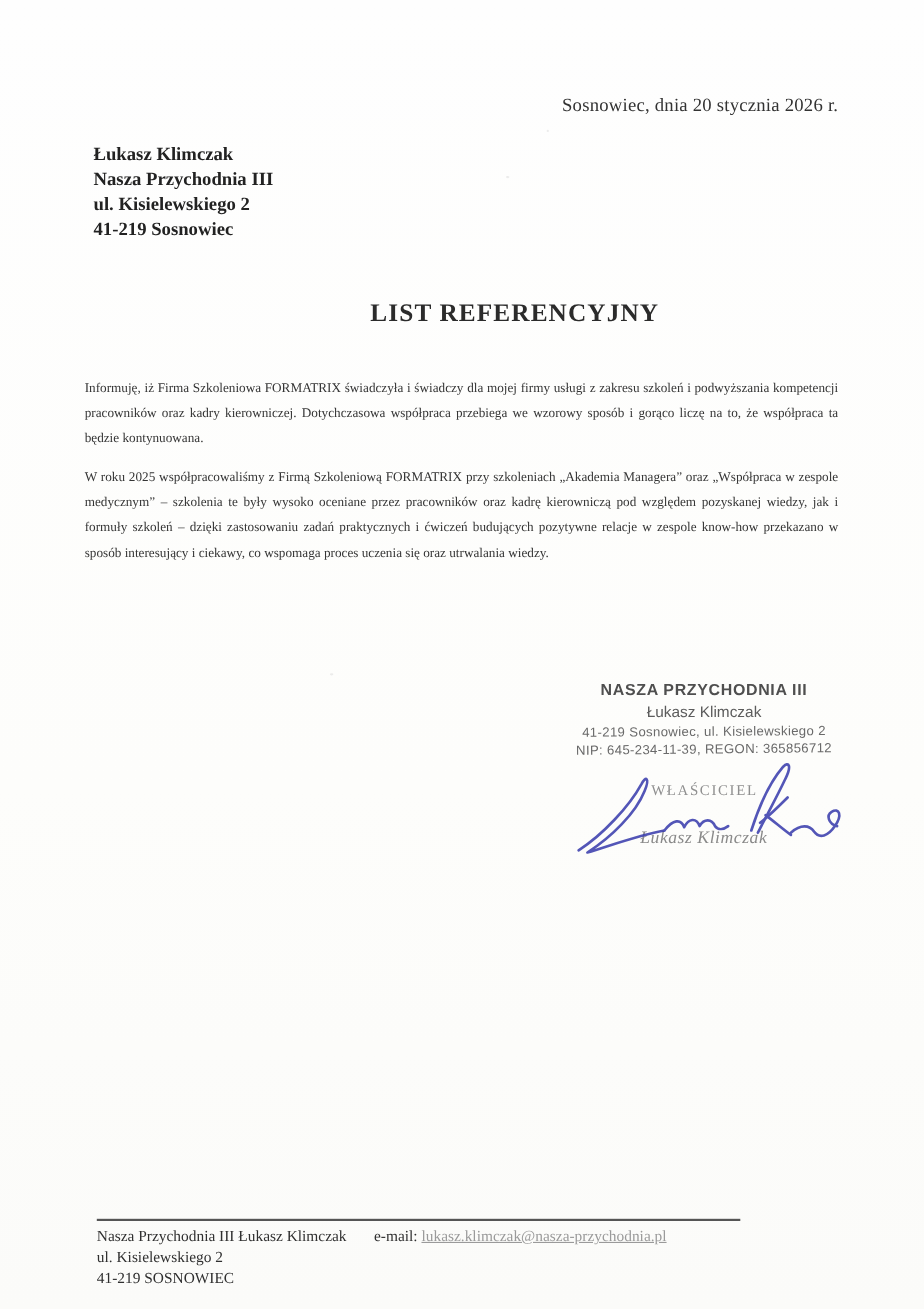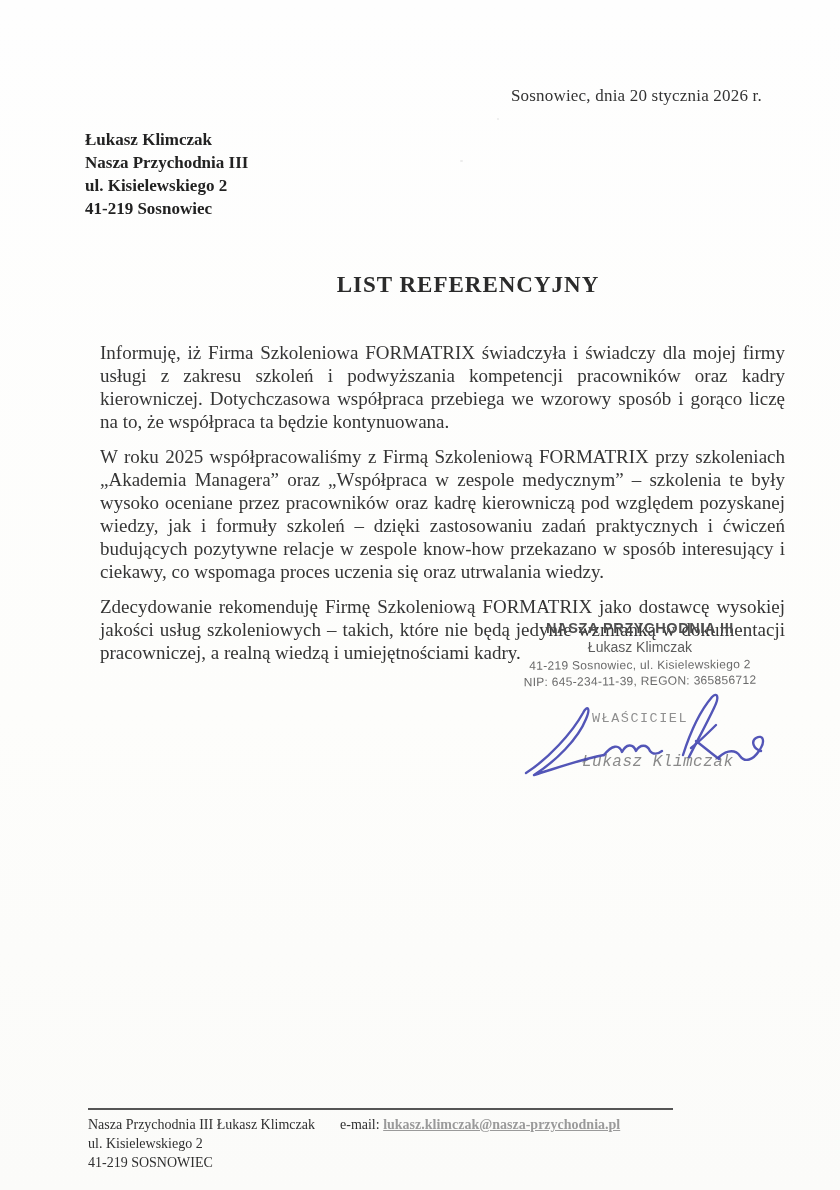--- a/index.html
+++ b/index.html
@@ -20,40 +20,40 @@
   .sender{
     position:absolute;top:128px;left:85px;
     font-weight:bold;font-size:17px;line-height:23px;color:#222;
   }
   .doc-title{
     position:absolute;top:272px;left:0;width:100%;
     text-align:center;font-weight:bold;font-size:23px;
     letter-spacing:1px;color:#2b2b2b;padding-left:48px;
   }
   .body-text{
-    position:absolute;top:341px;left:100px;width:685px;
-    font-size:19px;line-height:23px;color:#353535;
+    position:absolute;top:341px;left:77px;width:685px;
+    font-size:12px;line-height:23px;color:#353535;
     text-align:justify;
   }
   .body-text p{margin:0 0 12px 0;}
   .body-text p + p{margin-top:5px;}
   .stamp{
     position:absolute;top:620px;left:470px;width:340px;
     text-align:center;
     font-family:"Liberation Sans", sans-serif;
     color:#565656;
   }
   .stamp-line1{font-size:14.5px;font-weight:bold;letter-spacing:.6px;color:#4f4f4f;}
   .stamp-line2{font-size:14px;margin-top:3px;color:#5c5c5c;}
   .stamp-line3,.stamp-line4{font-size:12px;margin-top:2.5px;color:#6a6a6a;letter-spacing:.3px;}
   .stamp-line4{transform:rotate(-.6deg);}
   .stamp-line3{transform:rotate(-.4deg);}
   .signature-area{
     position:absolute;top:695px;left:520px;width:270px;height:100px;
-    font-family:Liberation Mono, monospace;
+    font-family:Liberation Serif, serif;
   }
   .signature-role{
     position:absolute;top:16px;left:72px;
     font-size:13.5px;letter-spacing:1.5px;color:#8f8f8f;
   }
   .signature-name{
     position:absolute;top:58px;left:62px;
     font-size:16px;font-style:italic;color:#8a8a8a;
     letter-spacing:.5px;
   }
@@ -61,21 +61,21 @@
   .footer{
     position:absolute;top:1108px;left:88px;width:585px;
     border-top:2px solid #555;
     padding-top:5px;
     font-size:14px;line-height:19px;color:#2f2f2f;
     display:flex;
   }
   .footer-left{width:248px;}
   .footer-right{padding-left:4px;}
   .email-link{
-    color:#9a9a9a;text-decoration:underline;cursor:pointer;font-weight:bold;
+    color:#9a9a9a;text-decoration:underline;cursor:pointer;
   }
   
   .speck{position:absolute;border-radius:50%;background:#d9d9d9;opacity:.5;}
 </style>
 </head>
 <body>
 
 <div class="page">
 
   <div class="date-line">Sosnowiec, dnia 20 stycznia 2026 r.</div>
@@ -85,21 +85,20 @@
     <div>Nasza Przychodnia III</div>
     <div>ul. Kisielewskiego 2</div>
     <div>41-219 Sosnowiec</div>
   </div>
 
   <div class="doc-title">LIST REFERENCYJNY</div>
 
   <div class="body-text">
     <p>Informuję, iż Firma Szkoleniowa FORMATRIX świadczyła i świadczy dla mojej firmy usługi z zakresu szkoleń i podwyższania kompetencji pracowników oraz kadry kierowniczej. Dotychczasowa współpraca przebiega we wzorowy sposób i gorąco liczę na to, że współpraca ta będzie kontynuowana.</p>
     <p>W roku 2025 współpracowaliśmy z Firmą Szkoleniową FORMATRIX przy szkoleniach „Akademia Managera” oraz „Współpraca w zespole medycznym” – szkolenia te były wysoko oceniane przez pracowników oraz kadrę kierowniczą pod względem pozyskanej wiedzy, jak i formuły szkoleń – dzięki zastosowaniu zadań praktycznych i ćwiczeń budujących pozytywne relacje w zespole know-how przekazano w sposób interesujący i ciekawy, co wspomaga proces uczenia się oraz utrwalania wiedzy.</p>
-    <p>Zdecydowanie rekomenduję Firmę Szkoleniową FORMATRIX jako dostawcę wysokiej jakości usług szkoleniowych – takich, które nie będą jedynie wzmianką w dokumentacji pracowniczej, a realną wiedzą i umiejętnościami kadry.</p>
   </div>
 
   <div class="stamp">
     <div class="stamp-line1">NASZA PRZYCHODNIA III</div>
     <div class="stamp-line2">Łukasz Klimczak</div>
     <div class="stamp-line3">41-219 Sosnowiec, ul. Kisielewskiego 2</div>
     <div class="stamp-line4">NIP: 645-234-11-39, REGON: 365856712</div>
   </div>
 
   <div class="signature-area">

